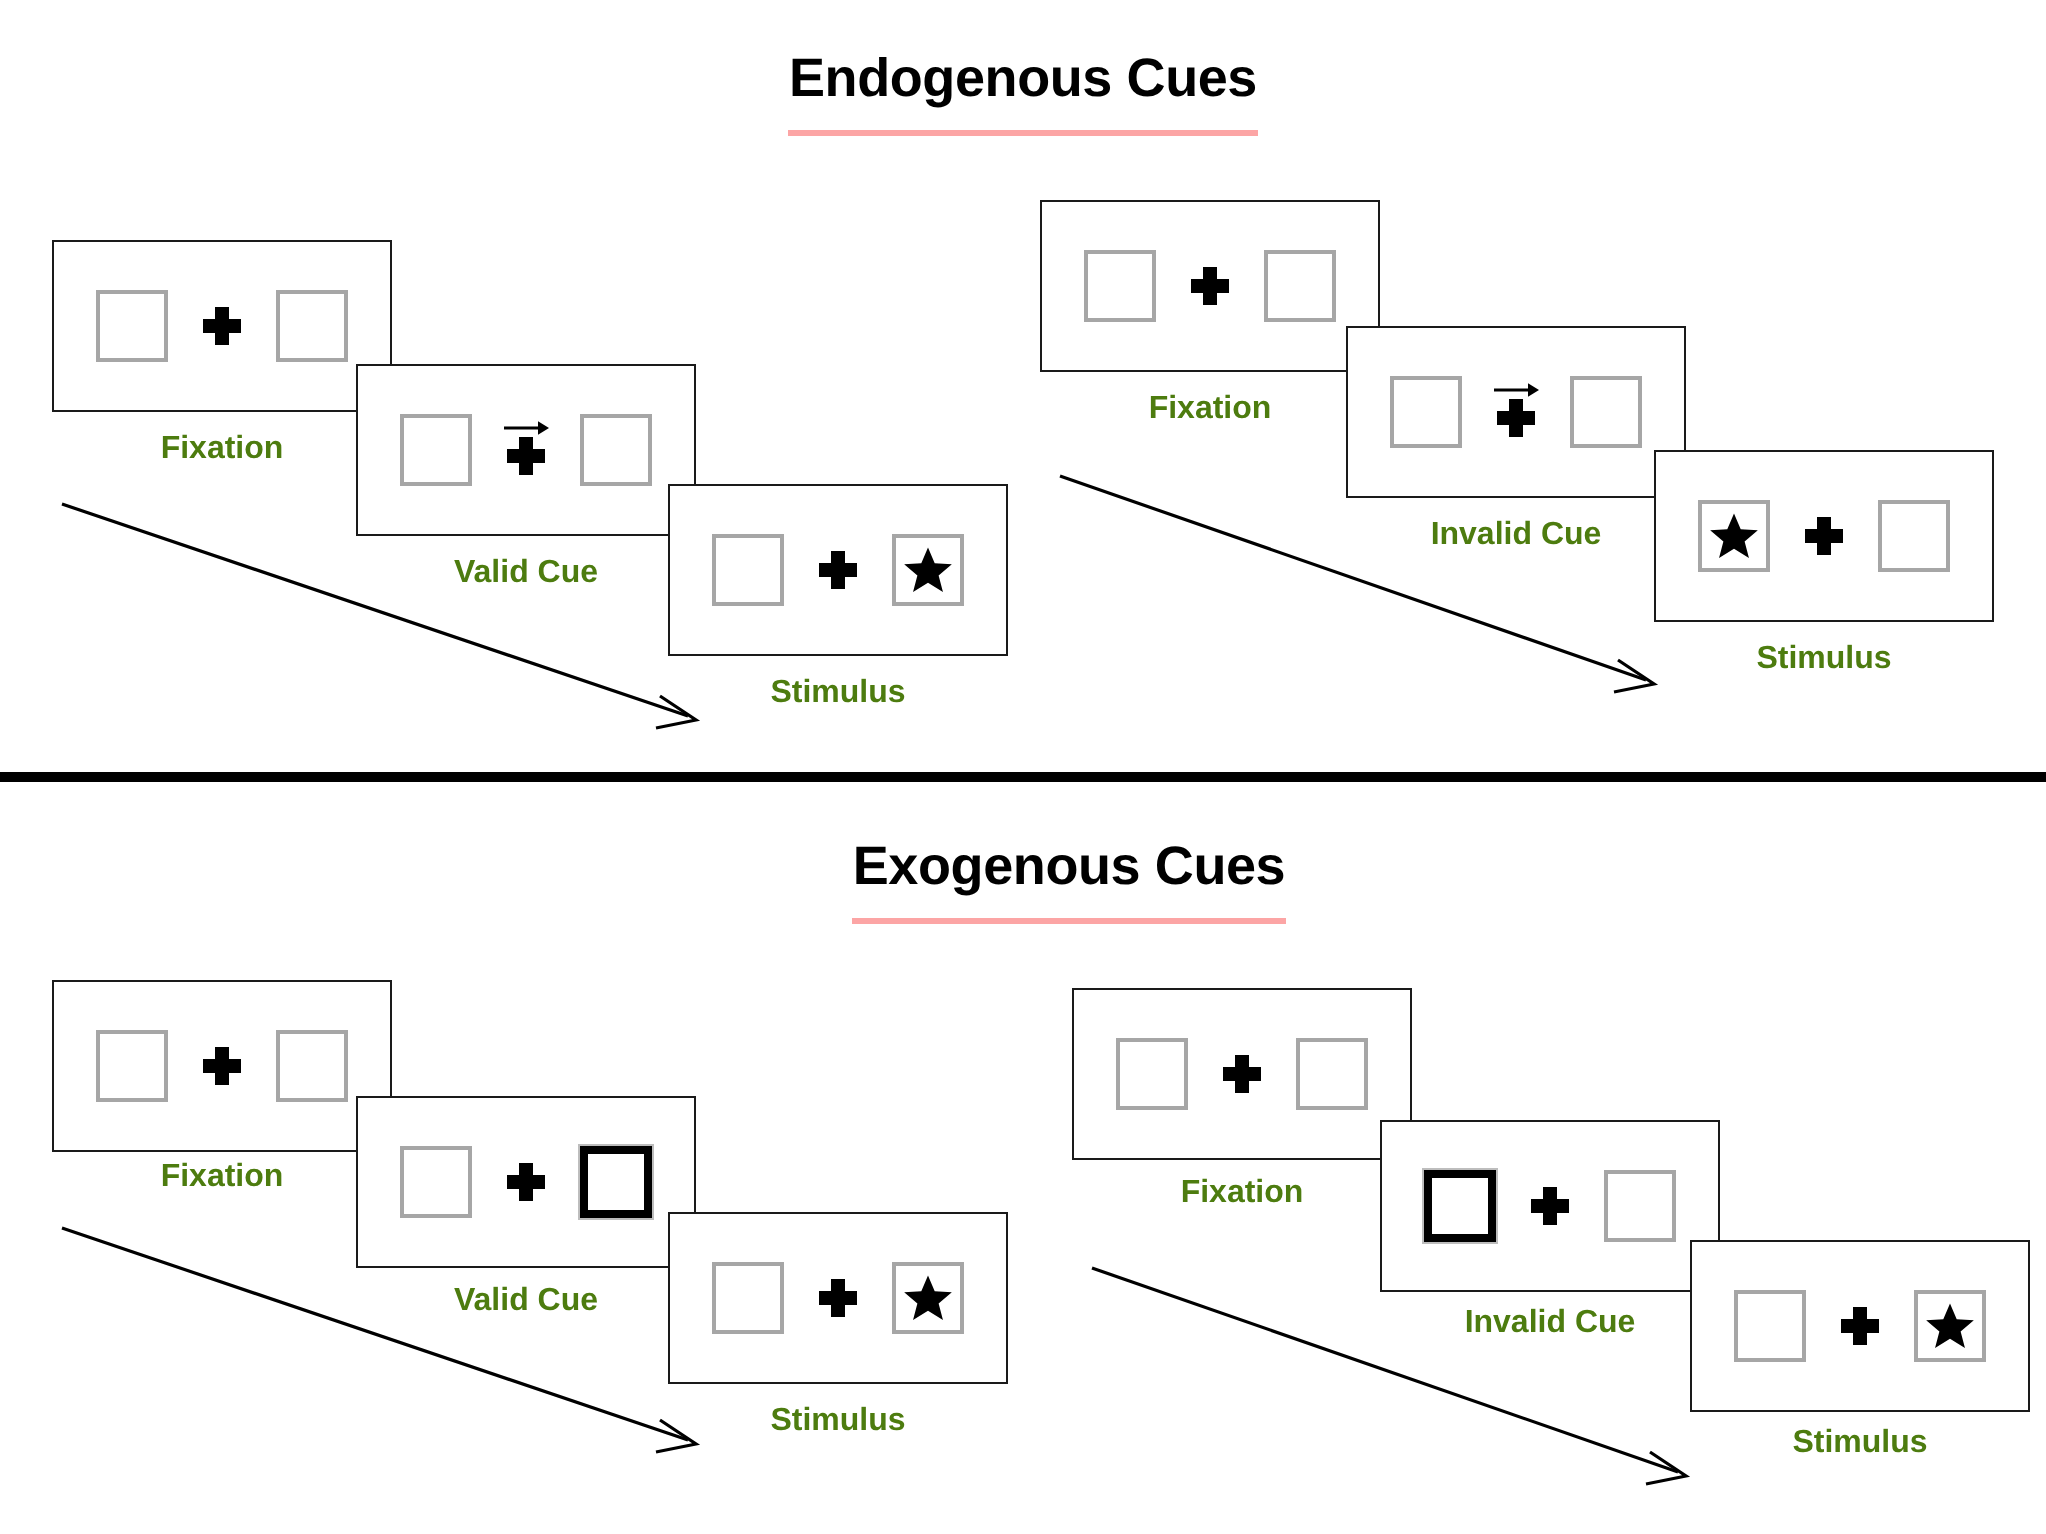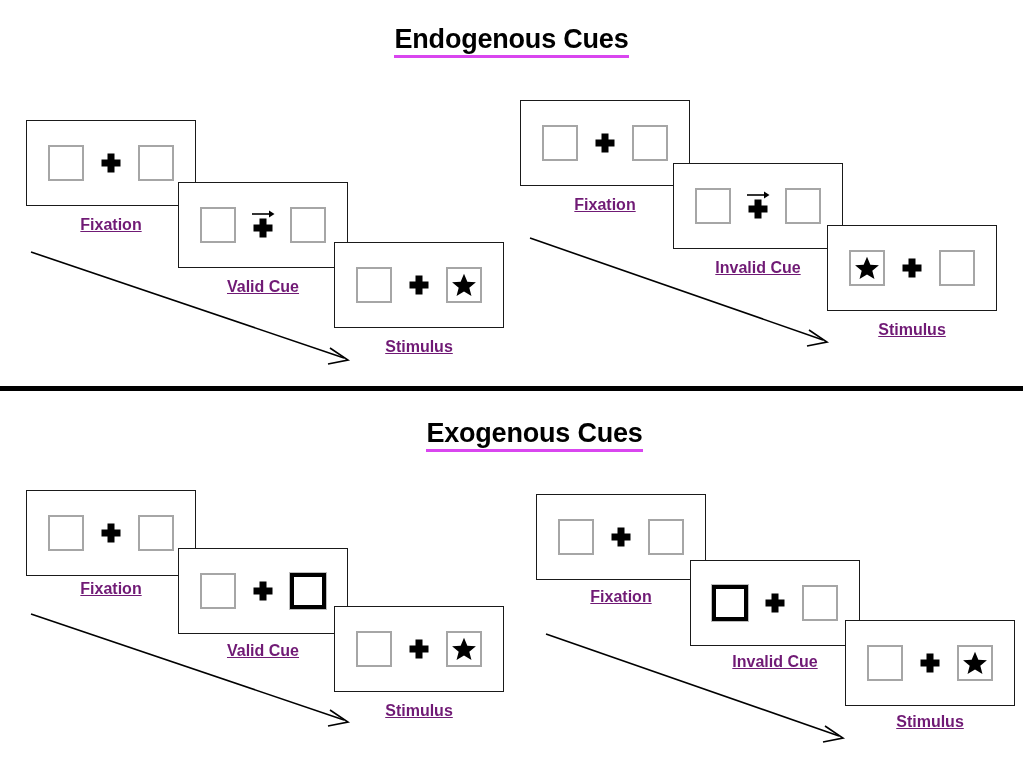--- a/index.html
+++ b/index.html
@@ -21,22 +21,22 @@
     position: absolute;
     left: 0;
     width: 1023px;
     text-align: center;
     font-size: 27px;
     font-weight: bold;
     letter-spacing: -0.2px;
     color: #000;
   }
   .section-title span.title-text {
-    border-bottom: 3px solid #d946ef;
-    padding-bottom: 0;
+    border-bottom: 3px solid #fca5a5;
+    padding-bottom: 10px;
     display: inline-block;
   }
 
   
   .divider {
     position: absolute;
     left: 0;
     width: 1023px;
     height: 5px;
     background: #000000;
@@ -126,24 +126,23 @@
     width: 24px;
     height: 10px;
   }
   .arrow-cue svg { display: block; }
 
   
   .panel-label {
     position: absolute;
     font-size: 16px;
     font-weight: bold;
-    color: #701a75;
+    color: #4d7c0f;
     white-space: nowrap;
     text-align: center;
-    text-decoration: underline;
   }
 
   
   .time-arrow {
     position: absolute;
     pointer-events: none;
   }
   .time-arrow svg { display: block; overflow: visible; }
 </style>
 </head>

